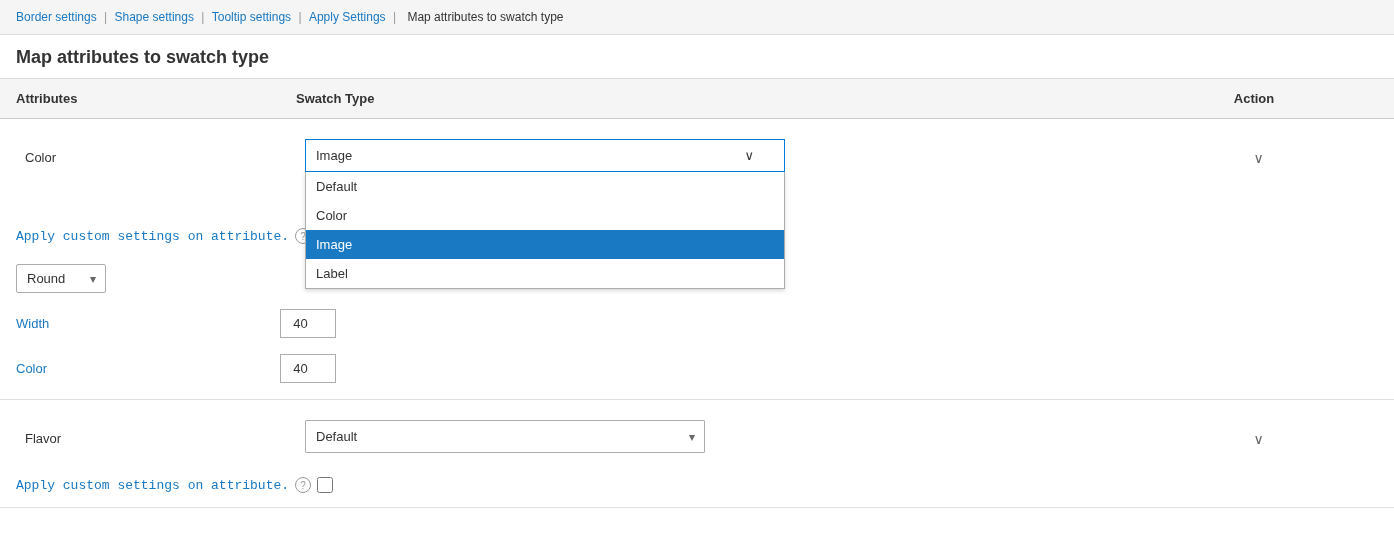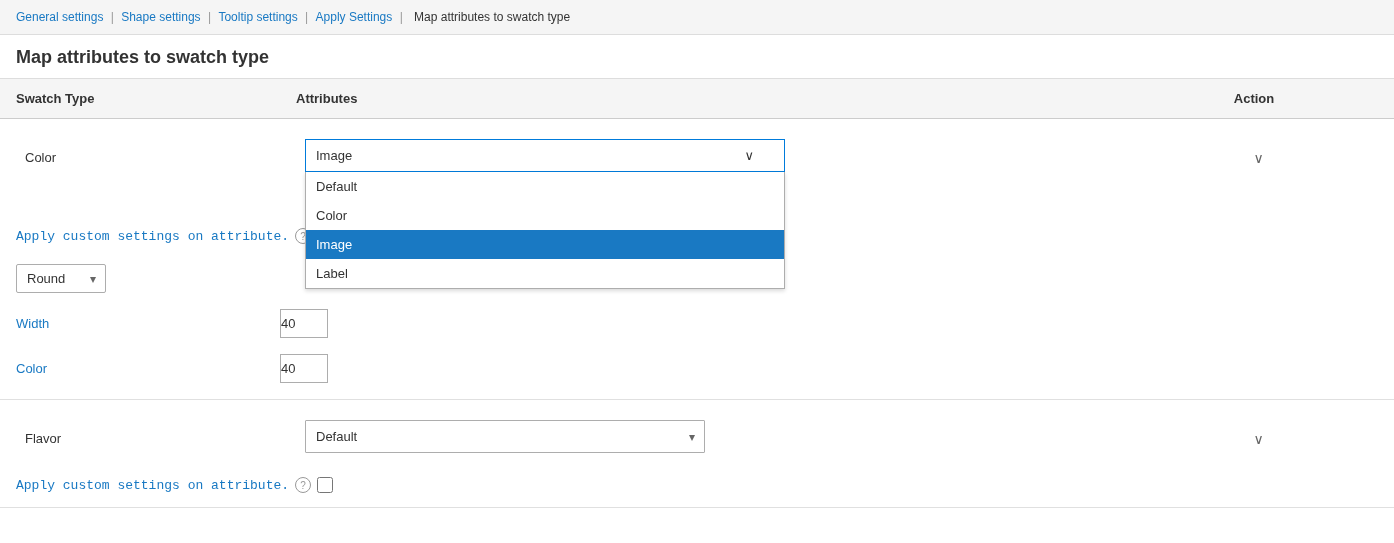--- a/index.html
+++ b/index.html
@@ -186,26 +186,27 @@
       background: #fff;
       font-size: 13px;
       color: #333;
       appearance: none;
       cursor: pointer;
       outline: none;
       border-radius: 2px;
       min-width: 90px;
     }
     .number-input {
-      width: 48px;
-      padding: 6px 0;
+      width: 56px;
+      padding: 6px 10px;
       border: 1px solid #adadad;
       font-size: 13px;
       color: #333;
       outline: none;
+      text-align: center;
     }
     .color-main-row {
       display: grid;
       grid-template-columns: 280px 1fr 280px;
       align-items: center;
       padding: 12px 0 0;
     }
     .color-expanded-section {
       padding: 0 16px 8px 16px;
       display: flex;
@@ -214,38 +215,38 @@
     .full-row {
       border-bottom: 1px solid #e0e0e0;
     }
   </style>
 </head>
 <body>
 
 <div class="page-wrapper">
 
   <div class="breadcrumb-bar">
-    <a href="#">General settings</a>
+    <a href="#">Border settings</a>
     <span> | </span>
     <a href="#">Shape settings</a>
     <span> | </span>
     <a href="#">Tooltip settings</a>
     <span> | </span>
     <a href="#">Apply Settings</a>
     <span> | </span>
     <span class="current">Map attributes to swatch type</span>
   </div>
 
   <div class="page-title">Map attributes to swatch type</div>
 
   <div class="table-container">
 
     <div class="table-header">
+      <div class="table-header-cell">Attributes</div>
       <div class="table-header-cell">Swatch Type</div>
-      <div class="table-header-cell">Attributes</div>
       <div class="table-header-cell">Action</div>
     </div>
 
     <div class="full-row">
 
       <div class="color-main-row">
         <div class="cell cell-attribute">Color</div>
         <div class="cell cell-swatch">
 
           <div class="dropdown-open-container">

